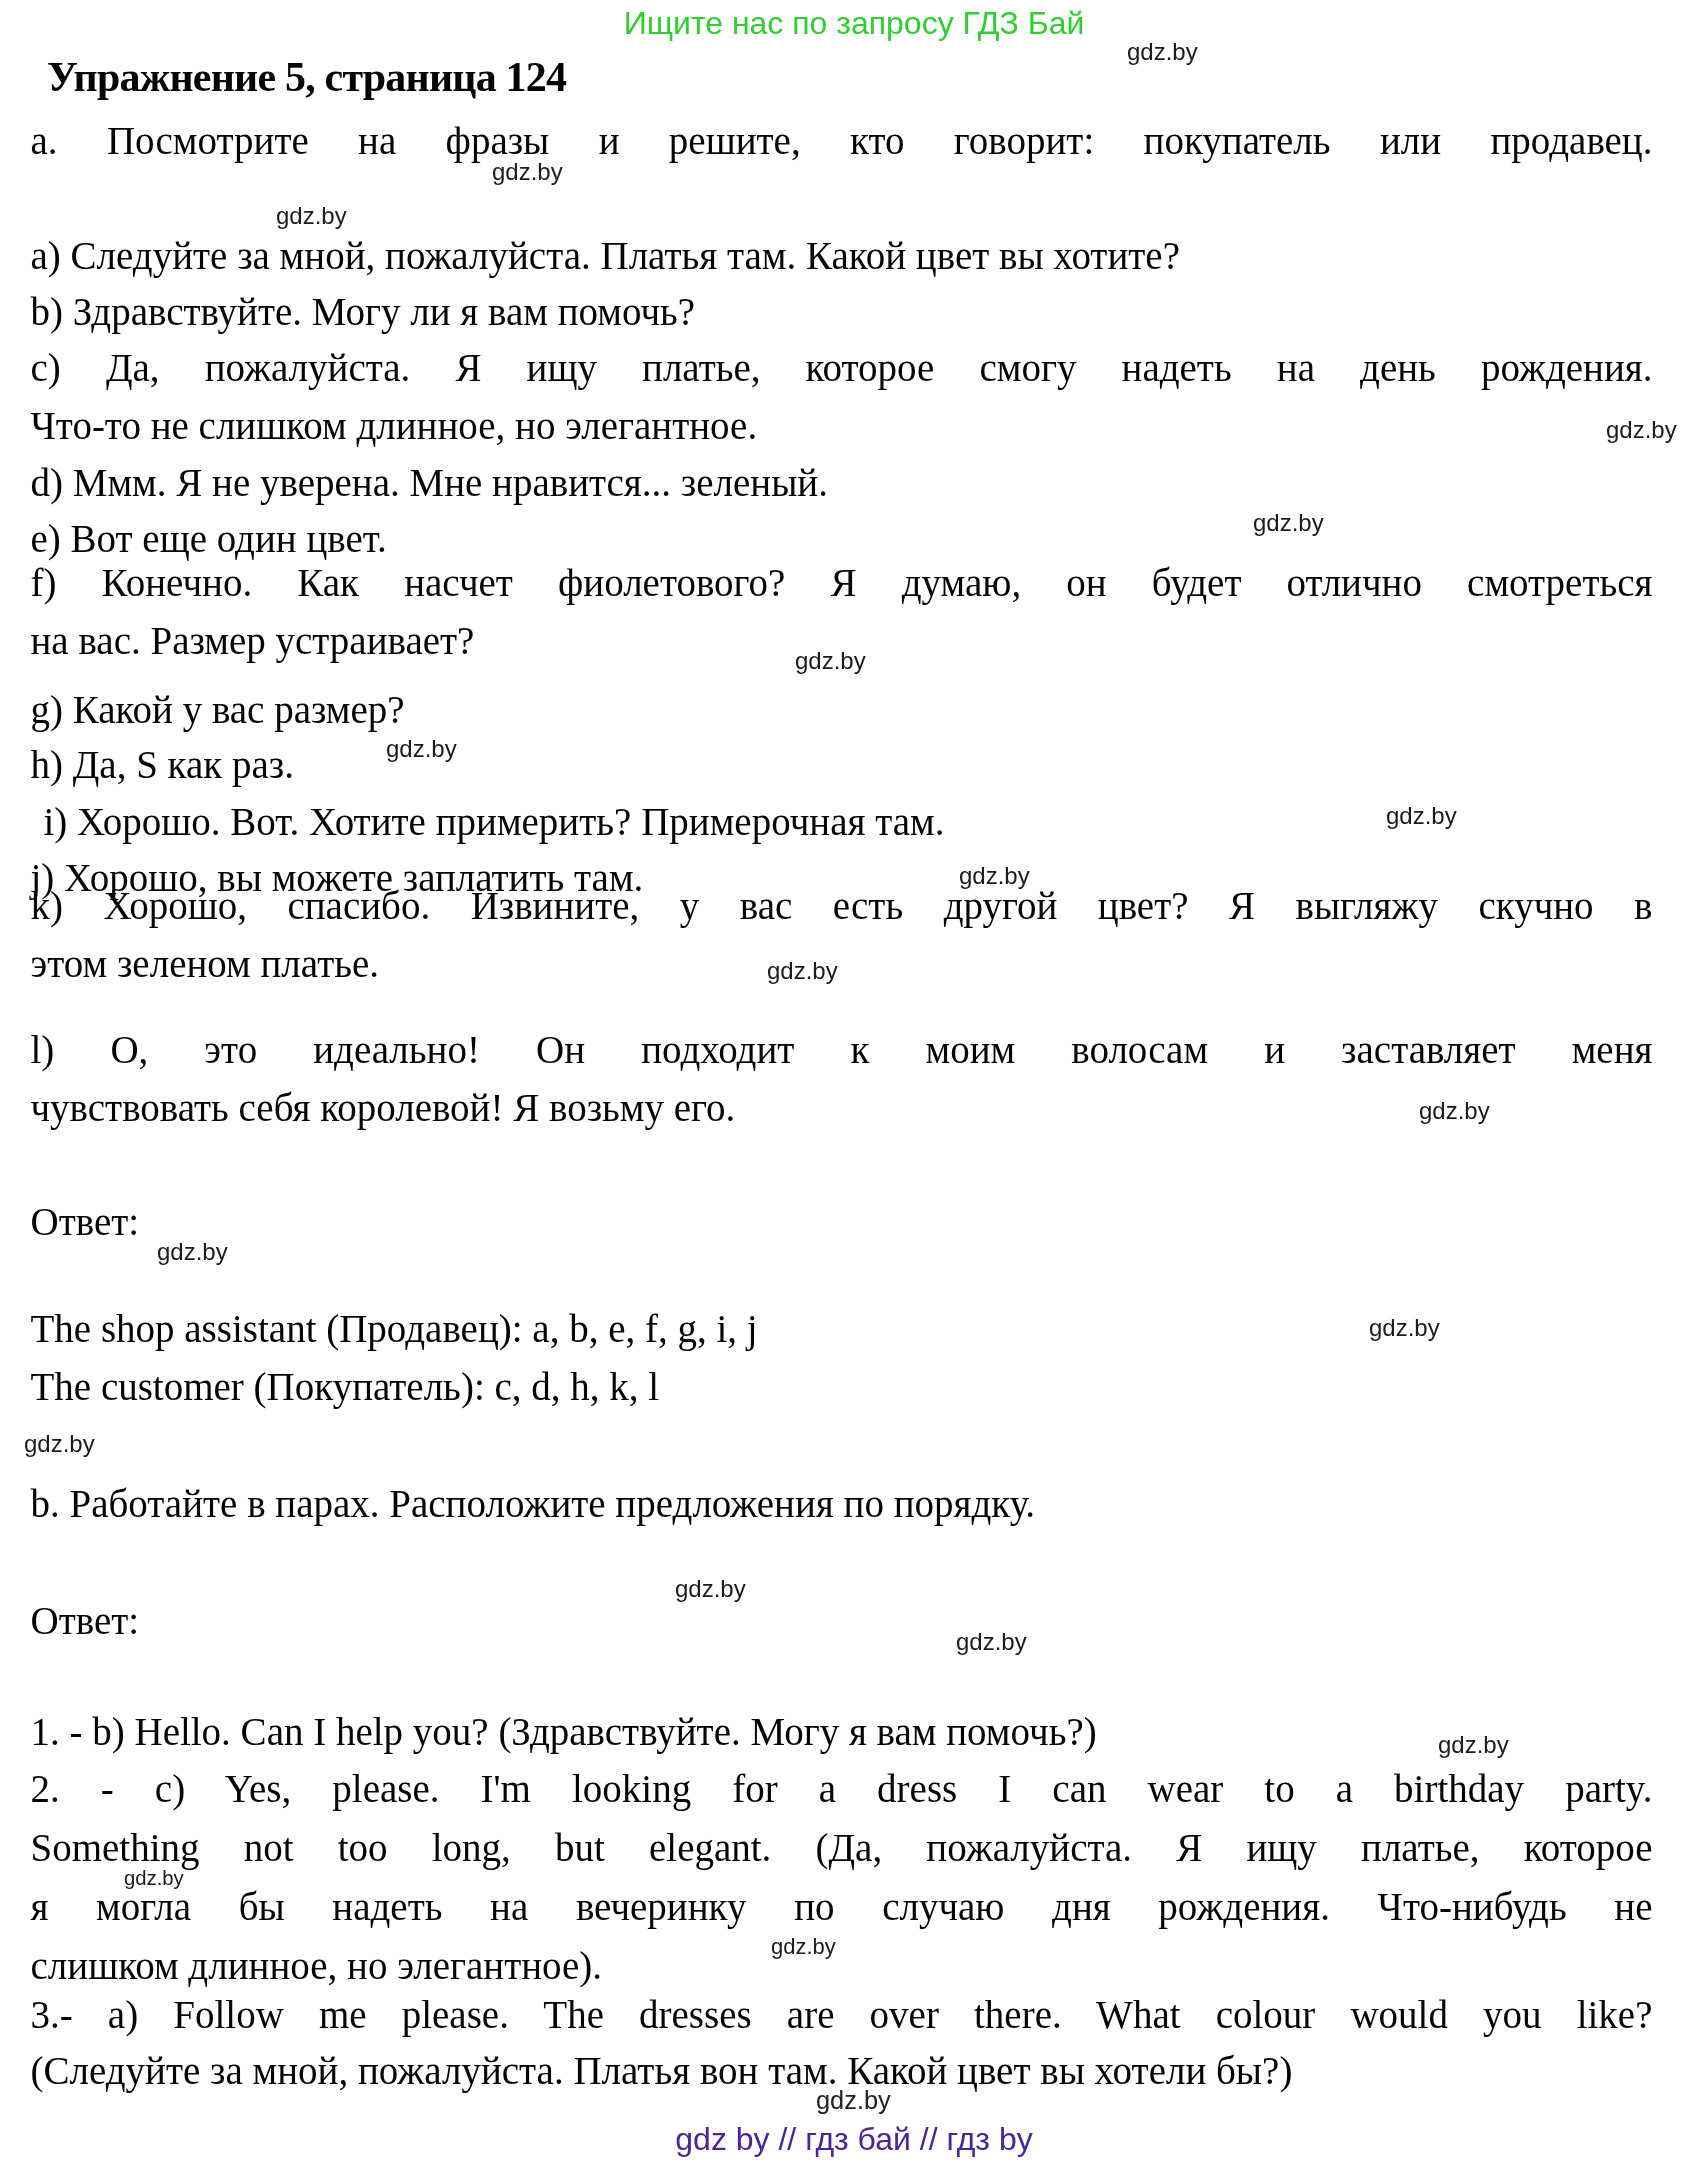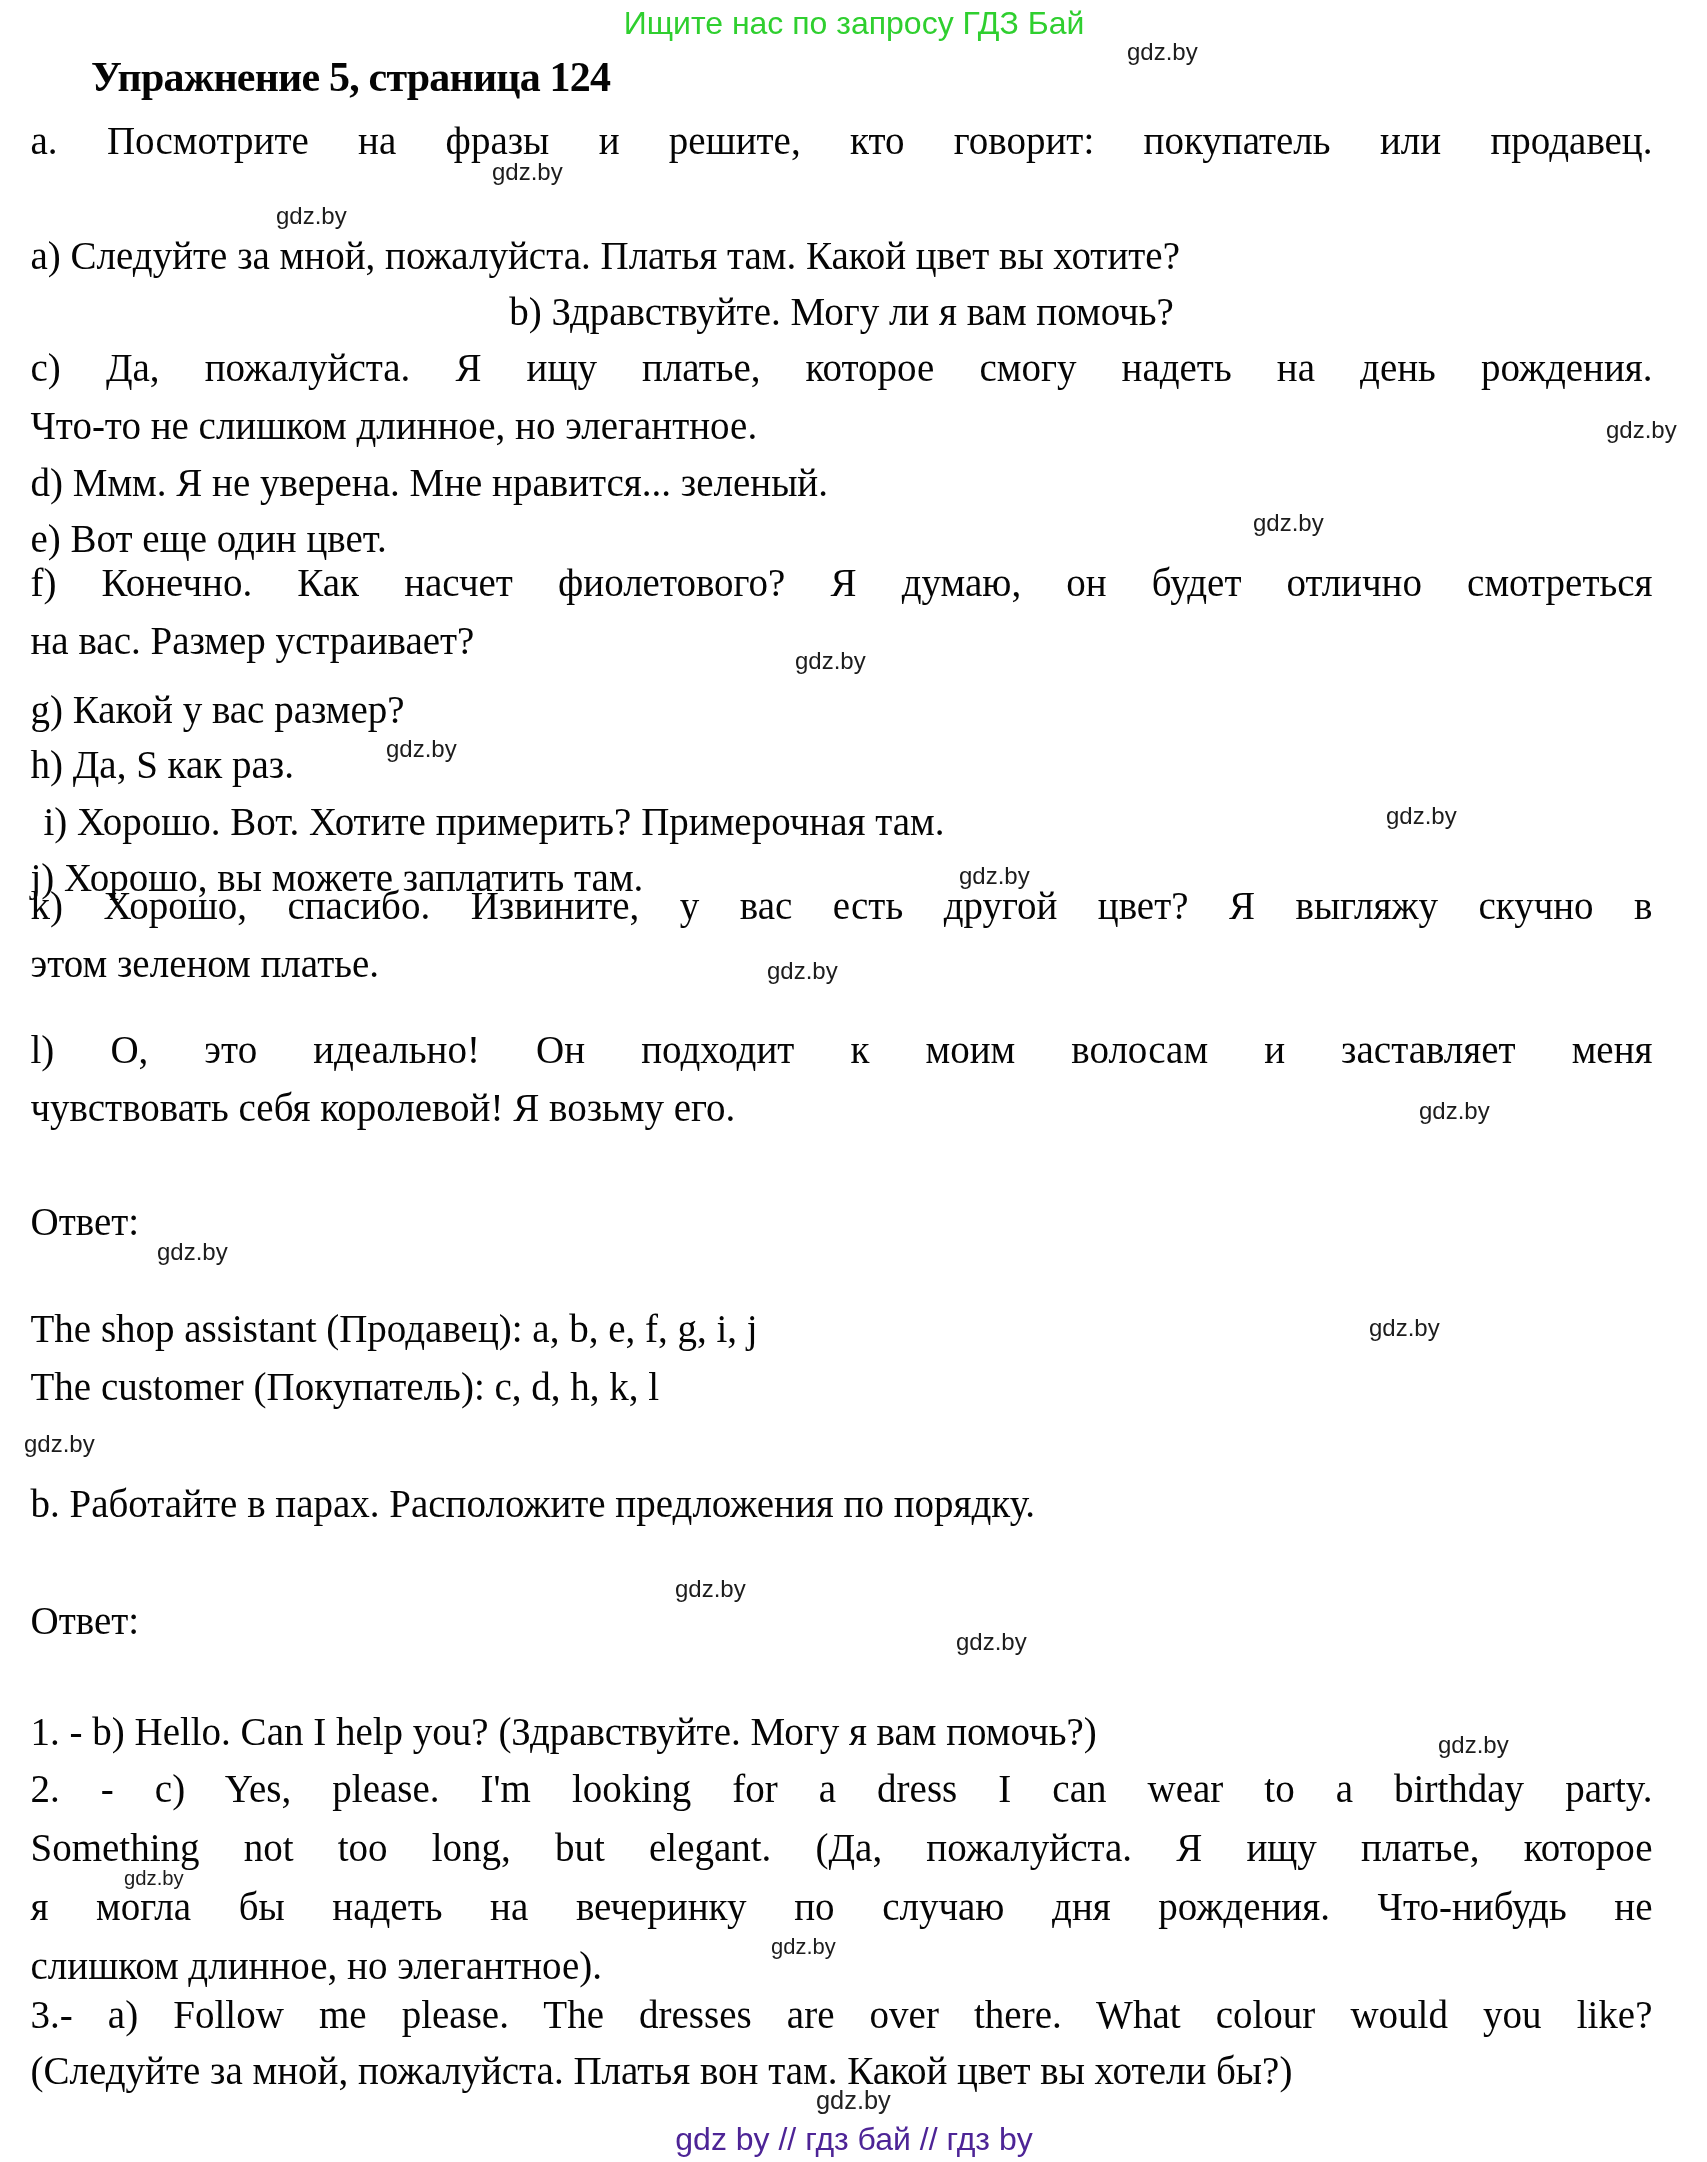--- a/index.html
+++ b/index.html
@@ -3,21 +3,21 @@
 <meta charset="utf-8">
 <style>
   html,body{margin:0;padding:0;background:#ffffff;}
   #page{position:relative;width:1708px;height:2163px;background:#ffffff;overflow:hidden;
         font-family:"Liberation Serif","DejaVu Serif",serif;color:#000;}
 
   .abs{position:absolute;}
   .serif{font-family:"Liberation Serif","DejaVu Serif",serif;font-size:39px;line-height:58px;color:#050505;}
   .banner{top:5.1px;left:0;width:1708px;text-align:center;
           font-family:"Liberation Sans","DejaVu Sans",sans-serif;font-size:32px;line-height:37px;}
-  .title{top:53px;left:47px;font-weight:700;font-size:42px;line-height:49px;letter-spacing:-0.8px;margin-left:44px;}
+  .title{top:53px;left:47px;font-weight:700;font-size:42px;line-height:49px;letter-spacing:-0.8px;}
   .instr{font-weight:400;}
   .block{left:30.5px;width:1622px;}
   .line{display:block;}
   .fw{width:1622px;text-align:justify;text-align-last:justify;}
   .nl{white-space:nowrap;}
   .wm{position:absolute;font-family:"Liberation Sans","DejaVu Sans",sans-serif;color:#1c1c1c;
       font-size:24px;line-height:25.4px;white-space:nowrap;}
   .footer-links{top:2121px;left:0;width:1708px;text-align:center;
       font-family:"Liberation Sans","DejaVu Sans",sans-serif;font-size:32px;line-height:37px;}
 </style>
@@ -31,21 +31,21 @@
   </div>
 
   <div class="abs serif title">Упражнение 5, страница 124</div>
 
   <div class="abs serif block instr fw" style="top:112px;">a. Посмотрите на фразы и решите, кто говорит: покупатель или продавец.</div>
 
   <div id="phrases">
       <div class="abs serif block" style="top: 227px; line-height: 58px;">
         <div class="line nl">a) Следуйте за мной, пожалуйста. Платья там. Какой цвет вы хотите?</div>
       </div>
-      <div class="abs serif block" style="top: 283px; line-height: 58px; text-align: center;">
+      <div class="abs serif block" style="top: 283px; line-height: 58px;">
         <div class="line nl">b) Здравствуйте. Могу ли я вам помочь?</div>
       </div>
       <div class="abs serif block" style="top: 339px; line-height: 58px;">
         <div class="line fw">c) Да, пожалуйста. Я ищу платье, которое смогу надеть на день рождения.</div>
         <div class="line nl">Что-то не слишком длинное, но элегантное.</div>
       </div>
       <div class="abs serif block" style="top: 454px; line-height: 58px;">
         <div class="line nl">d) Ммм. Я не уверена. Мне нравится... зеленый.</div>
       </div>
       <div class="abs serif block" style="top: 510px; line-height: 58px;">

